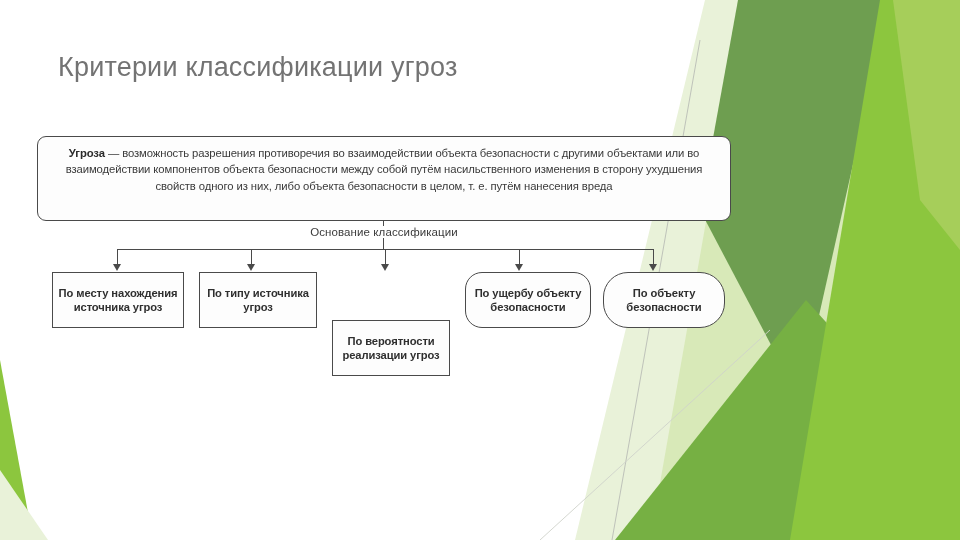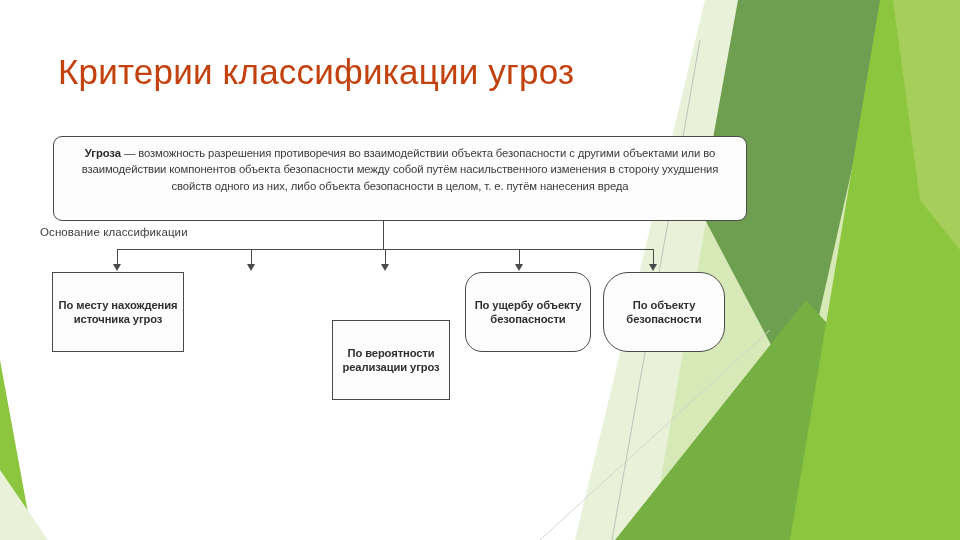--- a/index.html
+++ b/index.html
@@ -29,24 +29,24 @@
     height: 540px;
     pointer-events: none;
   }
 
   
   #slide-title {
     position: absolute;
     left: 58px;
     top: 52px;
     width: 600px;
-    font-size: 35px;
+    font-size: 27px;
     font-weight: 400;
     letter-spacing: 0.2px;
-    color: #c2410c;
+    color: #737373;
     white-space: nowrap;
   }
 
   
   #diagram {
     position: absolute;
     left: 37px;
     top: 136px;
     width: 700px;
     height: 218px;
@@ -56,21 +56,20 @@
     position: absolute;
     left: 0px;
     top: 0px;
     width: 694px;
     height: 85px;
     box-sizing: border-box;
     border: 1.4px solid #4a4a4a;
     border-radius: 9px;
     background: #fdfdfd;
     padding: 8px 12px 0 12px;
-    margin-left: 16px;
   }
   .definition-text {
     font-family: "Liberation Sans", sans-serif;
     font-size: 11.3px;
     line-height: 16.3px;
     color: #3a3a3a;
     text-align: center;
     letter-spacing: -0.1px;
   }
   .definition-text b {
@@ -86,21 +85,21 @@
     width: 1.4px;
     height: 28px;
     background: #4a4a4a;
   }
 
   .basis-label {
     position: absolute;
     left: 0px;
     top: 90px;
     width: 694px;
-    text-align: left;
+    text-align: center;
     font-size: 11.5px;
     color: #3c3c3c;
     letter-spacing: 0.1px;
   }
   .basis-label span {
     background: #ffffff;
     padding: 0 3px;
   }
 
   
@@ -126,21 +125,21 @@
     width: 0;
     height: 0;
     border-left: 4.5px solid transparent;
     border-right: 4.5px solid transparent;
     border-top: 7px solid #4a4a4a;
   }
 
   .cat-box {
     position: absolute;
     top: 136px;
-    height: 80px;
+    height: 56px;
     box-sizing: border-box;
     border: 1.4px solid #4a4a4a;
     background: #fdfdfd;
     display: flex;
     align-items: center;
     justify-content: flex-start;
     text-align: center;
   }
   .cat-text {
     font-size: 11.2px;
@@ -209,20 +208,23 @@
     <div class="connector" style="left:482px;"></div>
     <div class="arrowhead" style="left:478px;"></div>
 
     <div class="connector" style="left:616px;"></div>
     <div class="arrowhead" style="left:612px;"></div>
 
     <div class="cat-box" style="left:15px; width:132px;">
       <div class="cat-text">По месту нахождения источника угроз</div>
     </div>
 
+    <div class="cat-box" style="left:162px; width:118px;">
+      <div class="cat-text">По типу источника угроз</div>
+    </div>
 
     <div class="cat-box" style="left:295px; width:118px;margin-top:48px;">
       <div class="cat-text">По вероятности реализации угроз</div>
     </div>
 
     <div class="cat-box" style="left:428px; width:126px;border-radius:17px;">
       <div class="cat-text">По ущербу объекту безопасности</div>
     </div>
 
     <div class="cat-box" style="left:566px; width:122px;border-radius:25px;">

